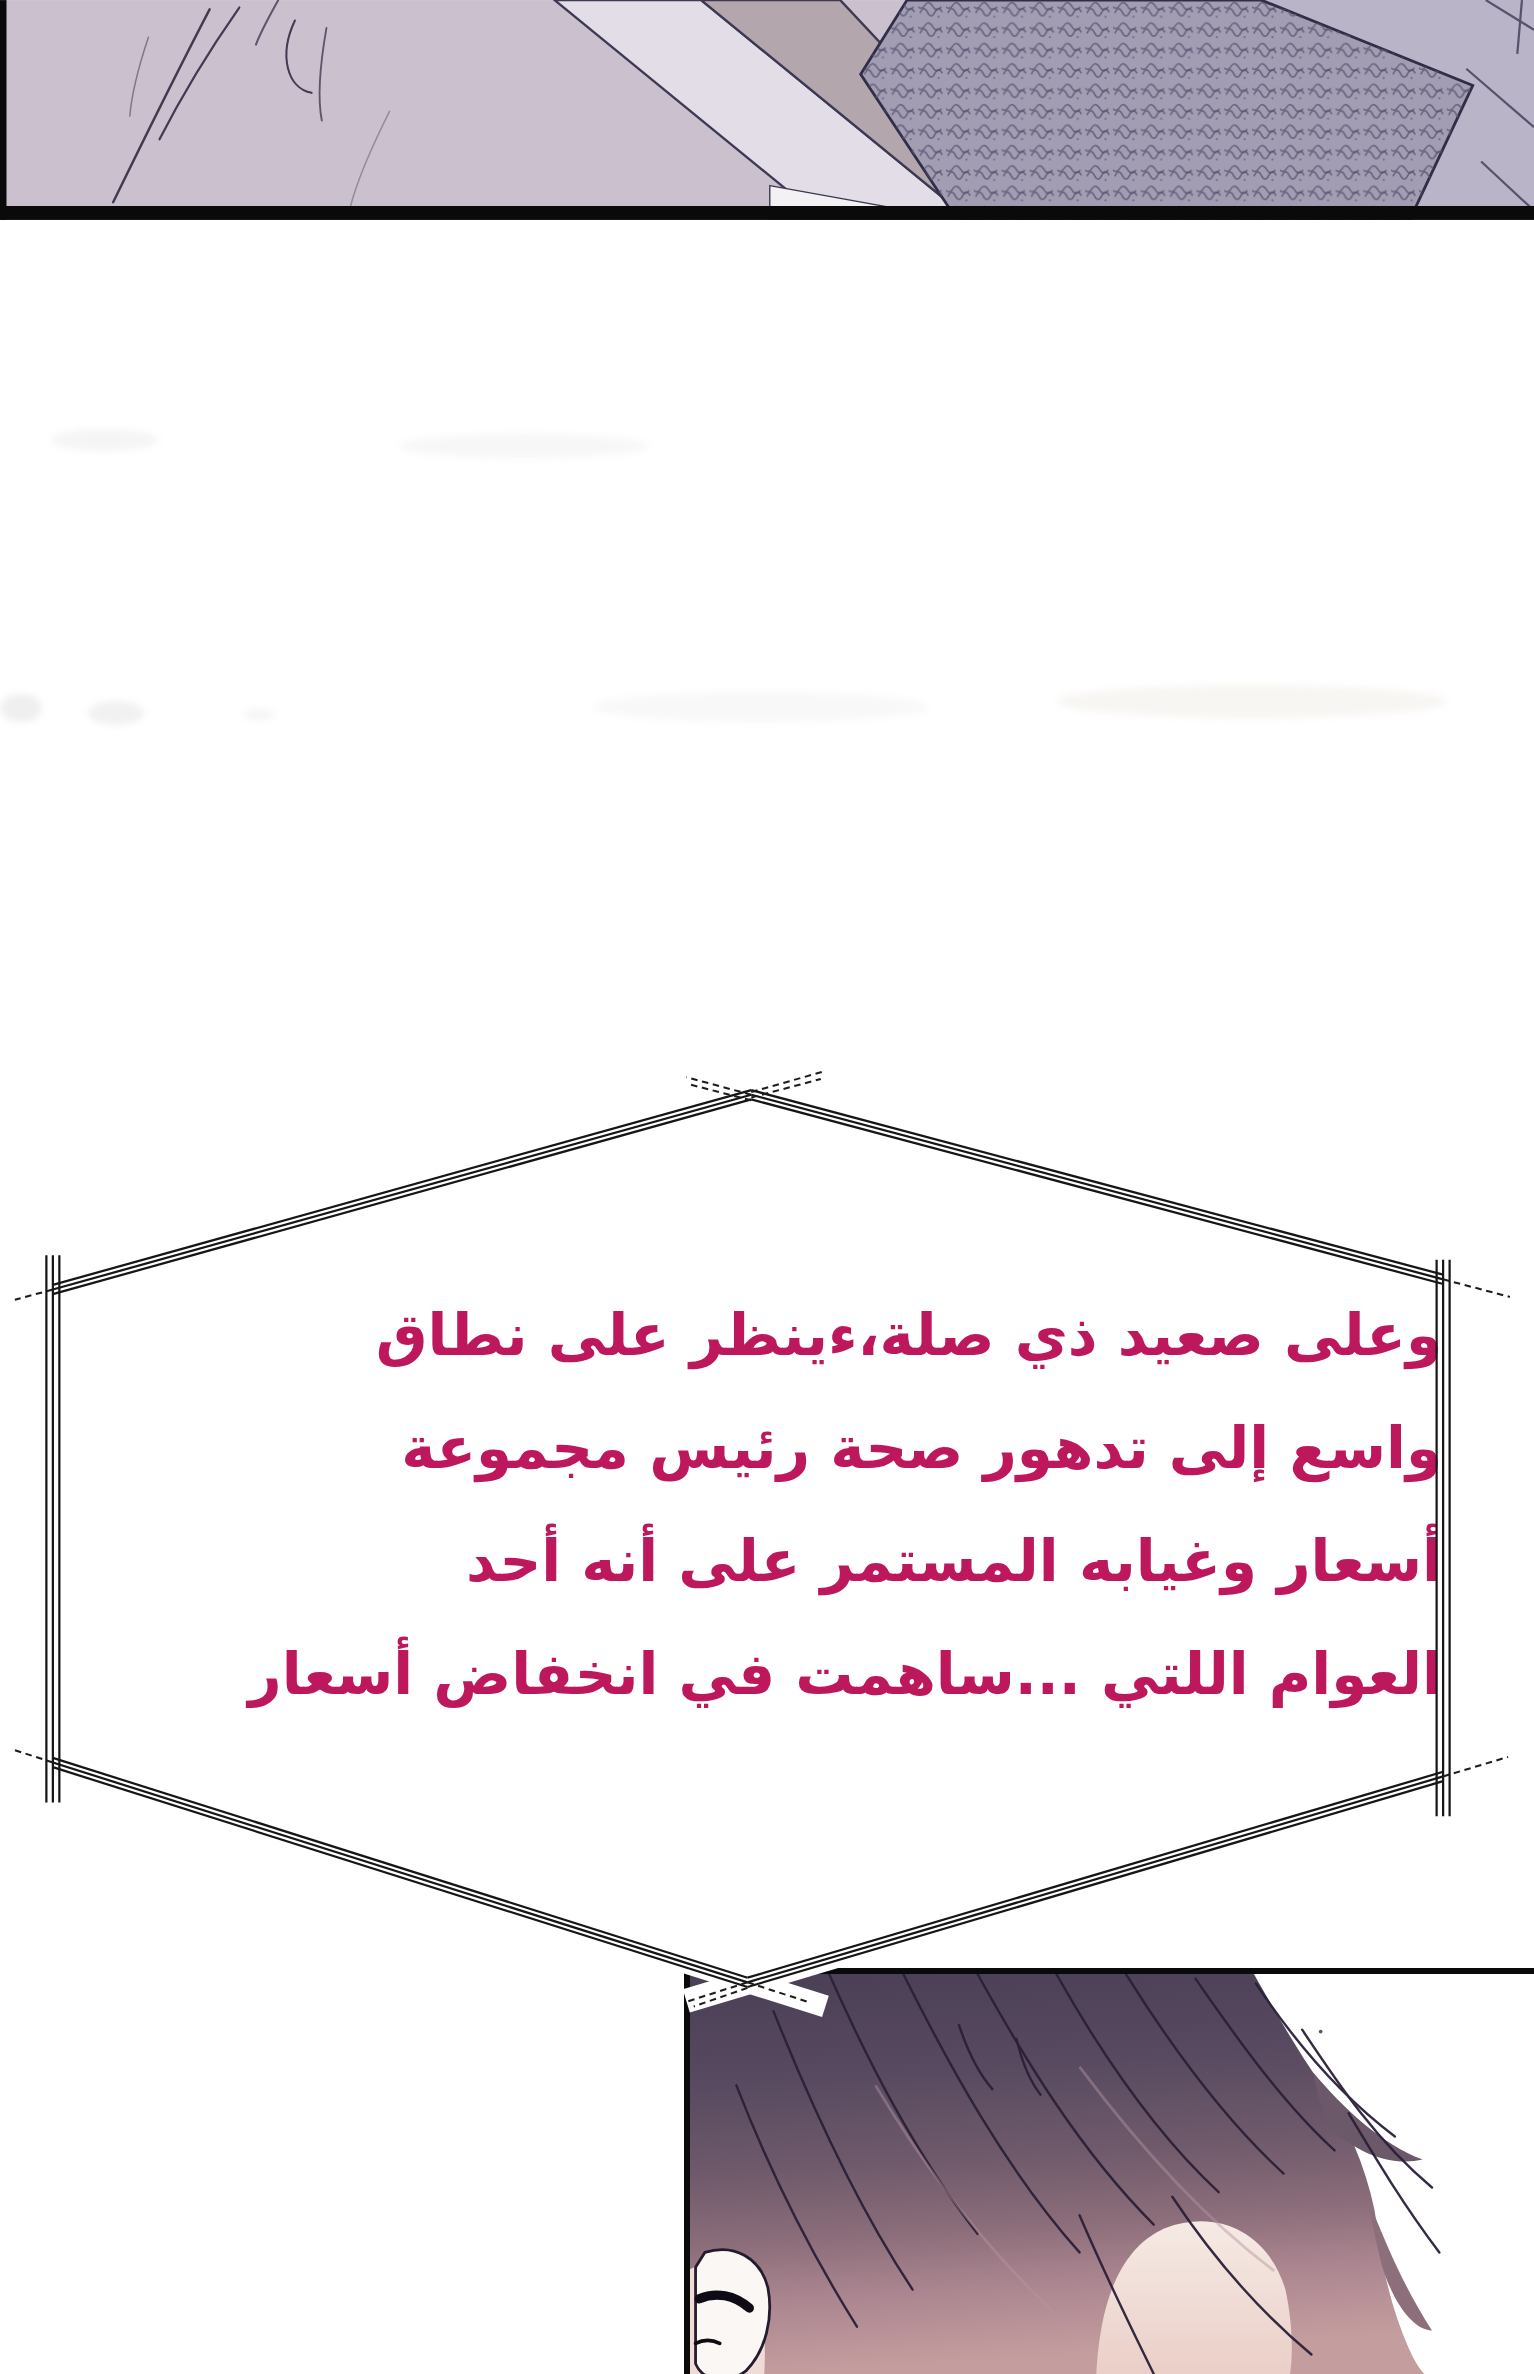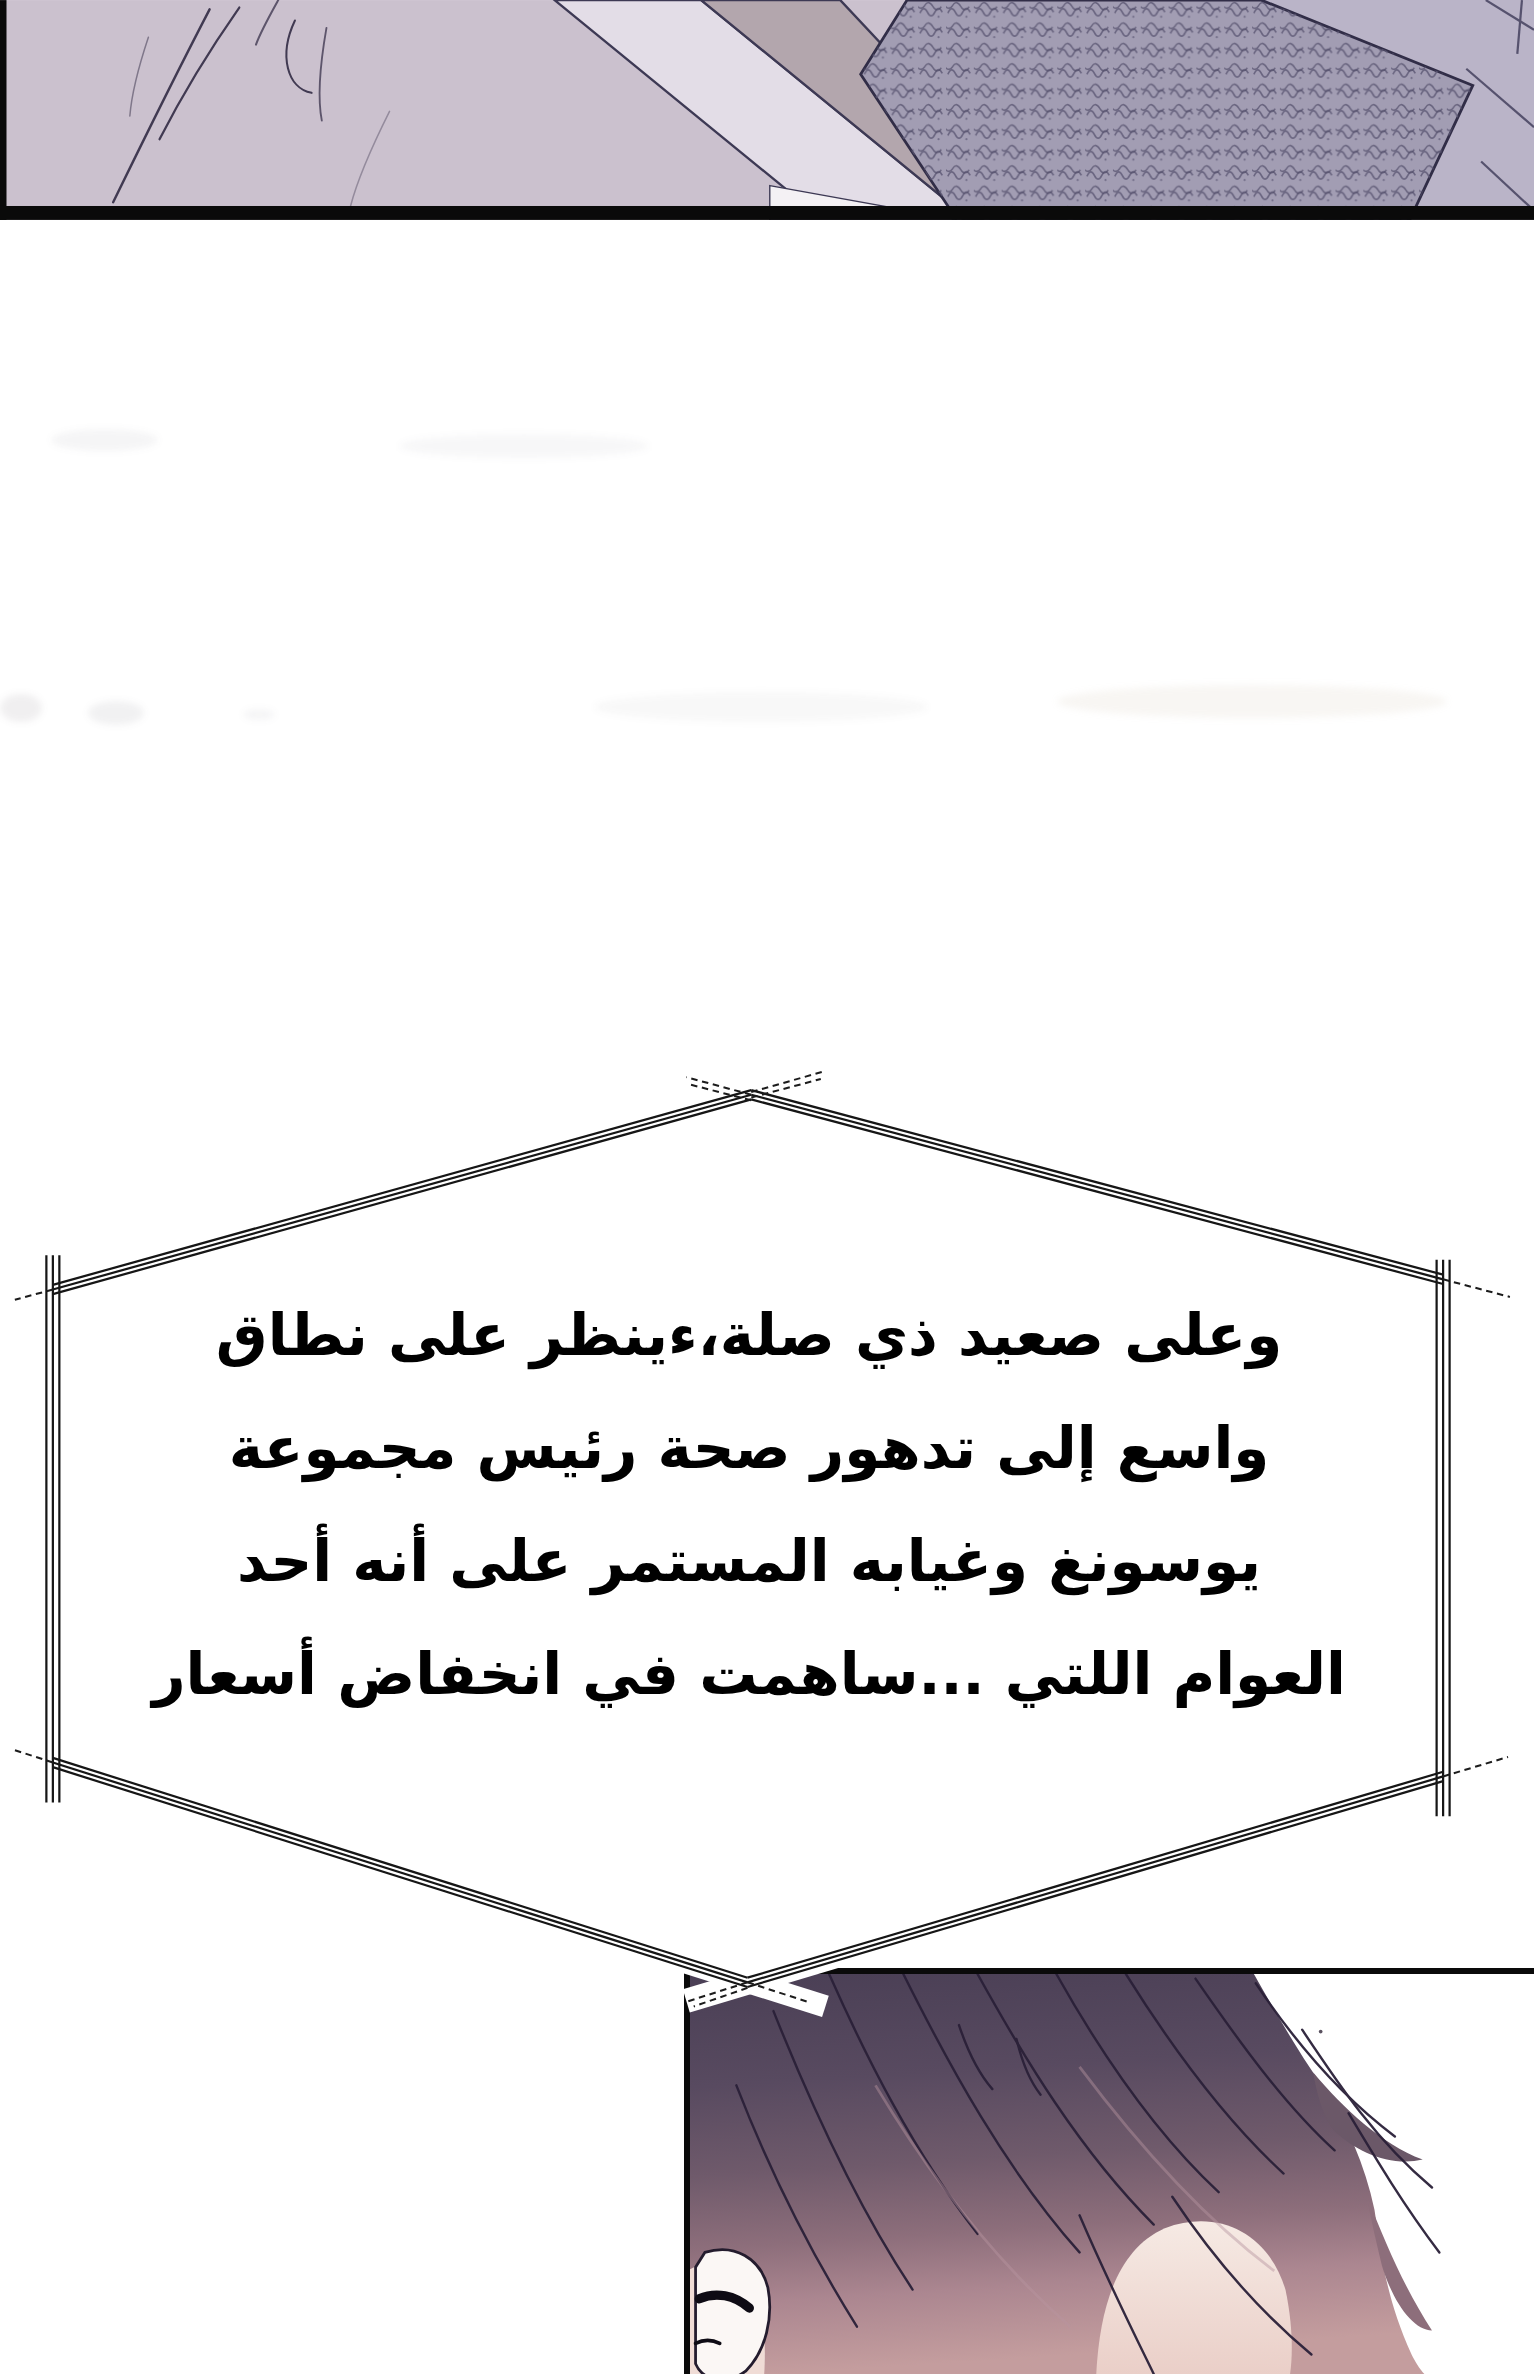--- a/index.html
+++ b/index.html
@@ -19,22 +19,21 @@
     filter:blur(3.7px);
     pointer-events:none;
   }
   .hex-overlay{
     position:absolute;left:0;top:0;width:1534px;height:2375px;
   }
   .narration{
     position:absolute;
     left:56px;top:1279px;width:1386px;height:568px;
     direction:rtl;
-    text-align:center;
-    color:#000000;
+    color:#be185d;
     font-weight:700;
     font-size:58px;
     line-height:113px;
     letter-spacing:0;
     white-space:nowrap;
   }
   .narration .nline{height:113px;}
   .panel-bottom{
     position:absolute;left:684px;top:1968px;width:851px;height:406px;
     box-sizing:border-box;
@@ -165,21 +164,21 @@
         <path d="M6,398 C14,394 24,394 32,398" stroke="#0e0b14" stroke-width="4" fill="none" stroke-linecap="round"></path>
       </g>
 
       <circle cx="680" cy="62" r="2" fill="#5a5260"></circle>
     </svg>
   </div>
 
   <div class="narration" dir="rtl">
     <div class="nline">وعلى صعيد ذي صلة،ءينظر على نطاق</div>
     <div class="nline">واسع إلى تدهور صحة رئيس مجموعة</div>
-    <div class="nline">يوسونغ وغيابه المستمر على أنه أحد</div>
+    <div class="nline">أسعار وغيابه المستمر على أنه أحد</div>
     <div class="nline">العوام اللتي ...ساهمت في انخفاض أسعار</div>
   </div>
 
   <svg class="hex-overlay" width="1534" height="2375" viewBox="0 0 1654 2560">
 
     <g>
       <line x1="900" y1="2109" x2="740" y2="2157" stroke="#ffffff" stroke-width="26"></line>
       <line x1="700" y1="2103" x2="890" y2="2163" stroke="#ffffff" stroke-width="24"></line>
       <polygon points="762,2114 858,2114 812,2148 772,2146" fill="#ffffff"></polygon>
     </g>

